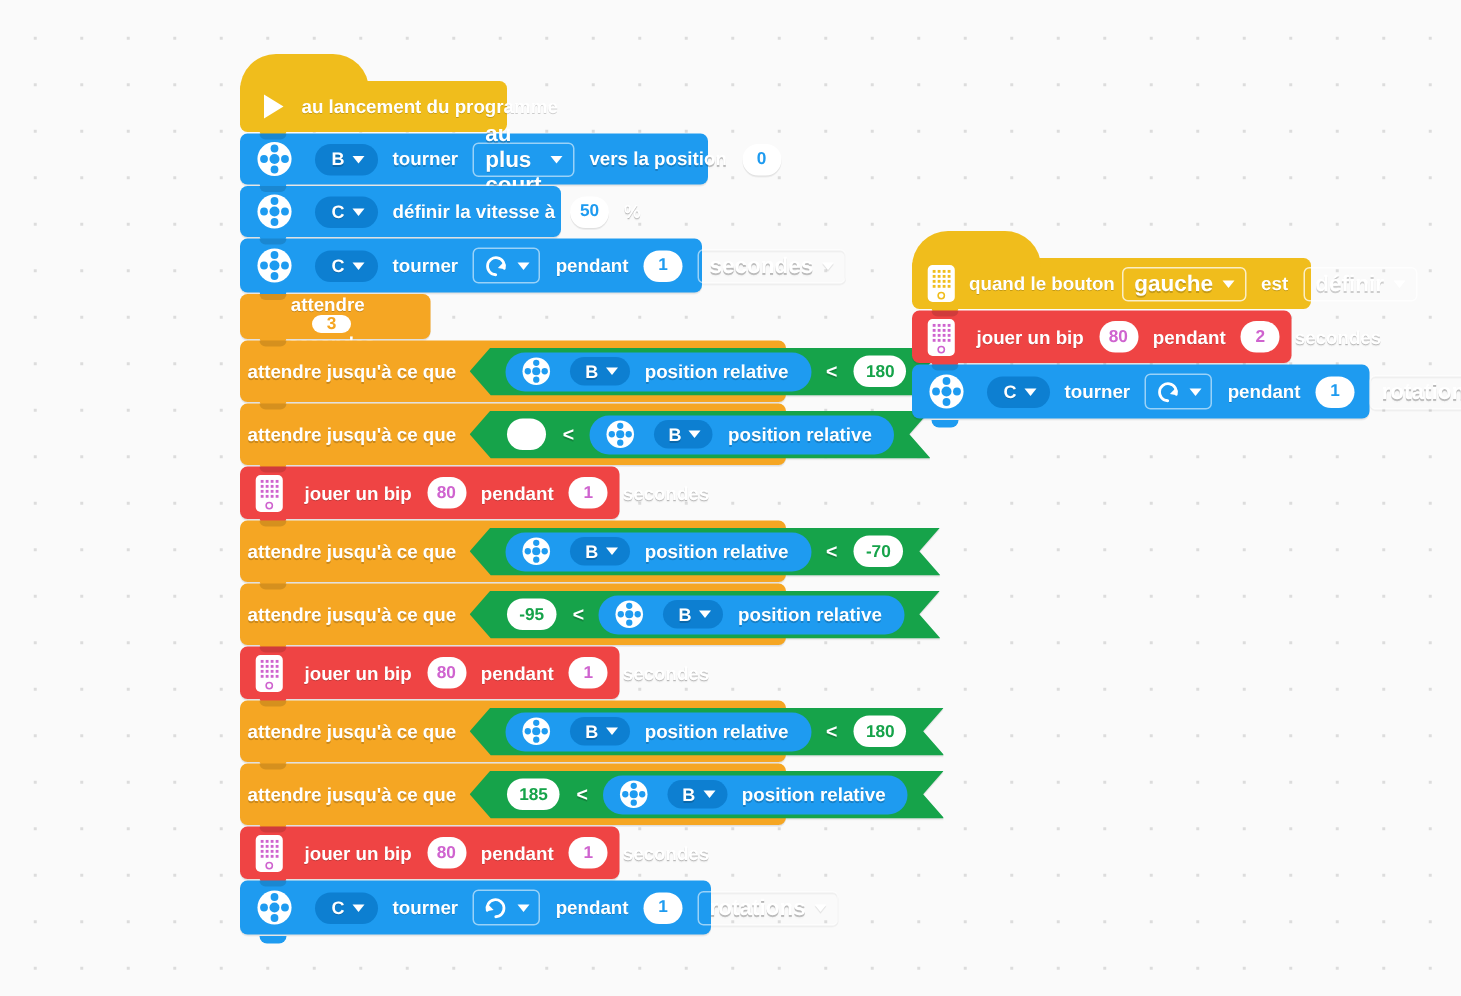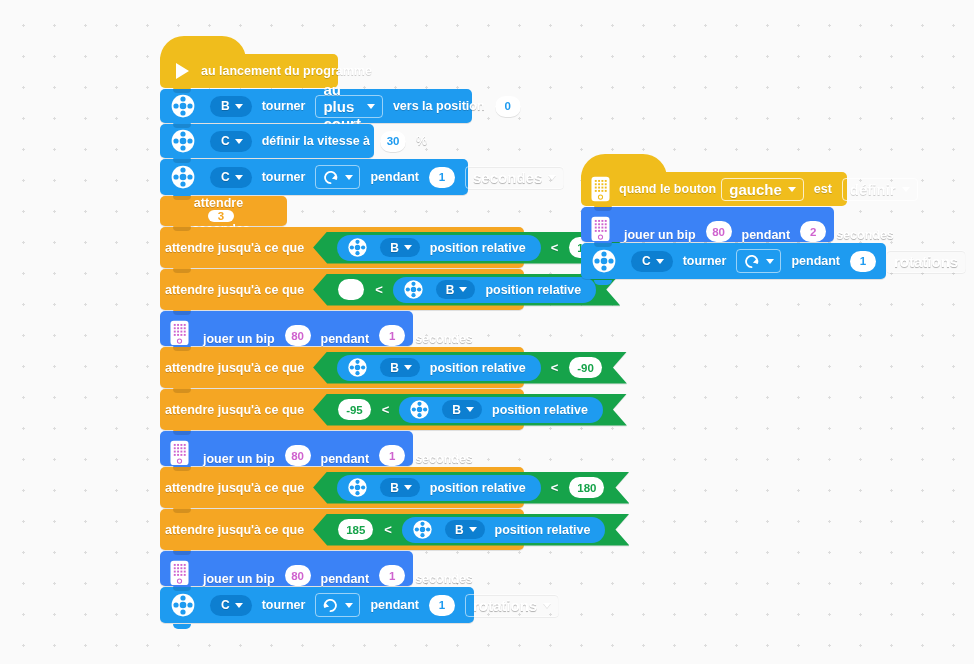--- a/index.html
+++ b/index.html
@@ -42,21 +42,21 @@
   .blk::after{
     content:"";position:absolute;left:13px;bottom:-4px;width:18px;height:5px;
     border-radius:0 0 7px 7px;
     background:inherit;
   }
   .blk.no-bot::after{display:none;}
 
   
   .c-motor{background:#1e9bf0;}
   .c-ctrl{background:#f5a623;}
-  .c-sound{background:#3b82f6;align-items:flex-end;}
+  .c-sound{background:#ef4444;}
 
   
   .hat{
     position:relative;
     display:flex;align-items:flex-end;
     height:34px;
     border-radius:5px;
     background:#f0bd1c;
     padding:0 12px 0 10px;
     margin-bottom:1px;
@@ -194,21 +194,21 @@
         <circle cx="16" cy="7.4" r="3.2" fill="#1e9bf0"></circle>
         <circle cx="16" cy="24.6" r="3.2" fill="#1e9bf0"></circle>
         <circle cx="7.4" cy="16" r="3.2" fill="#1e9bf0"></circle>
         <circle cx="24.6" cy="16" r="3.2" fill="#1e9bf0"></circle>
       </svg>
       <span class="pill-dark">
         <span>C</span>
         <i class="caret"></i>
       </span>
       <span class="t">définir la vitesse à</span>
-      <span class="num">30</span>
+      <span class="num">50</span>
       <span class="t">%</span>
     </div>
 
     <div class="blk c-motor" style="height:36px;width:308px;">
       <svg class="motor-ico" viewBox="0 0 32 32">
         <circle cx="16" cy="16" r="14" fill="#fff"></circle>
         <circle cx="16" cy="16" r="4.1" fill="#1e9bf0"></circle>
         <circle cx="16" cy="7.4" r="3.2" fill="#1e9bf0"></circle>
         <circle cx="16" cy="24.6" r="3.2" fill="#1e9bf0"></circle>
         <circle cx="7.4" cy="16" r="3.2" fill="#1e9bf0"></circle>
@@ -328,21 +328,21 @@
             <circle cx="7.4" cy="16" r="3.2" fill="#1e9bf0"></circle>
             <circle cx="24.6" cy="16" r="3.2" fill="#1e9bf0"></circle>
           </svg>
           <span class="pill-dark">
             <span>B</span>
             <i class="caret"></i>
           </span>
           <span class="t">position relative</span>
         </span>
         <span class="op">&lt;</span>
-        <span class="num bool">-90</span>
+        <span class="num bool">-70</span>
       </span>
     </div>
 
     <div class="blk c-ctrl" style="height:41px;width:364px;padding-left:5px;padding-right:0;">
       <span class="t">attendre jusqu'à ce que</span>
       <span class="hex">
         <span class="num bool">-95</span>
         <span class="op">&lt;</span>
         <span class="rep">
           <svg class="motor-ico" viewBox="0 0 32 32">
@@ -495,21 +495,21 @@
         <span>rotations</span>
         <i class="caret"></i>
       </span>
     </div>
 
     <div style="position:relative;height:5px;width:314px;">
       <div style="position:absolute;left:13px;top:0;width:18px;height:5px;border-radius:0 0 7px 7px;background:#1e9bf0;"></div>
     </div>
   </div>
 
-  <div class="stack" style="left:581px;top:172px;">
+  <div class="stack" style="left:608px;top:172px;">
 
     <div class="hat" style="width:266px;">
       <div class="hat-cap"></div>
       <div class="hat-inner">
         <svg class="mb-ico" viewBox="0 0 20 27">
           <rect x="0.5" y="0.5" width="19" height="26" rx="3.5" fill="#fff"></rect>
           <g fill="#f0bd1c">
             <rect x="4" y="4" width="2" height="2"></rect>
               <rect x="7.5" y="4" width="2" height="2"></rect>
               <rect x="11" y="4" width="2" height="2"></rect>

